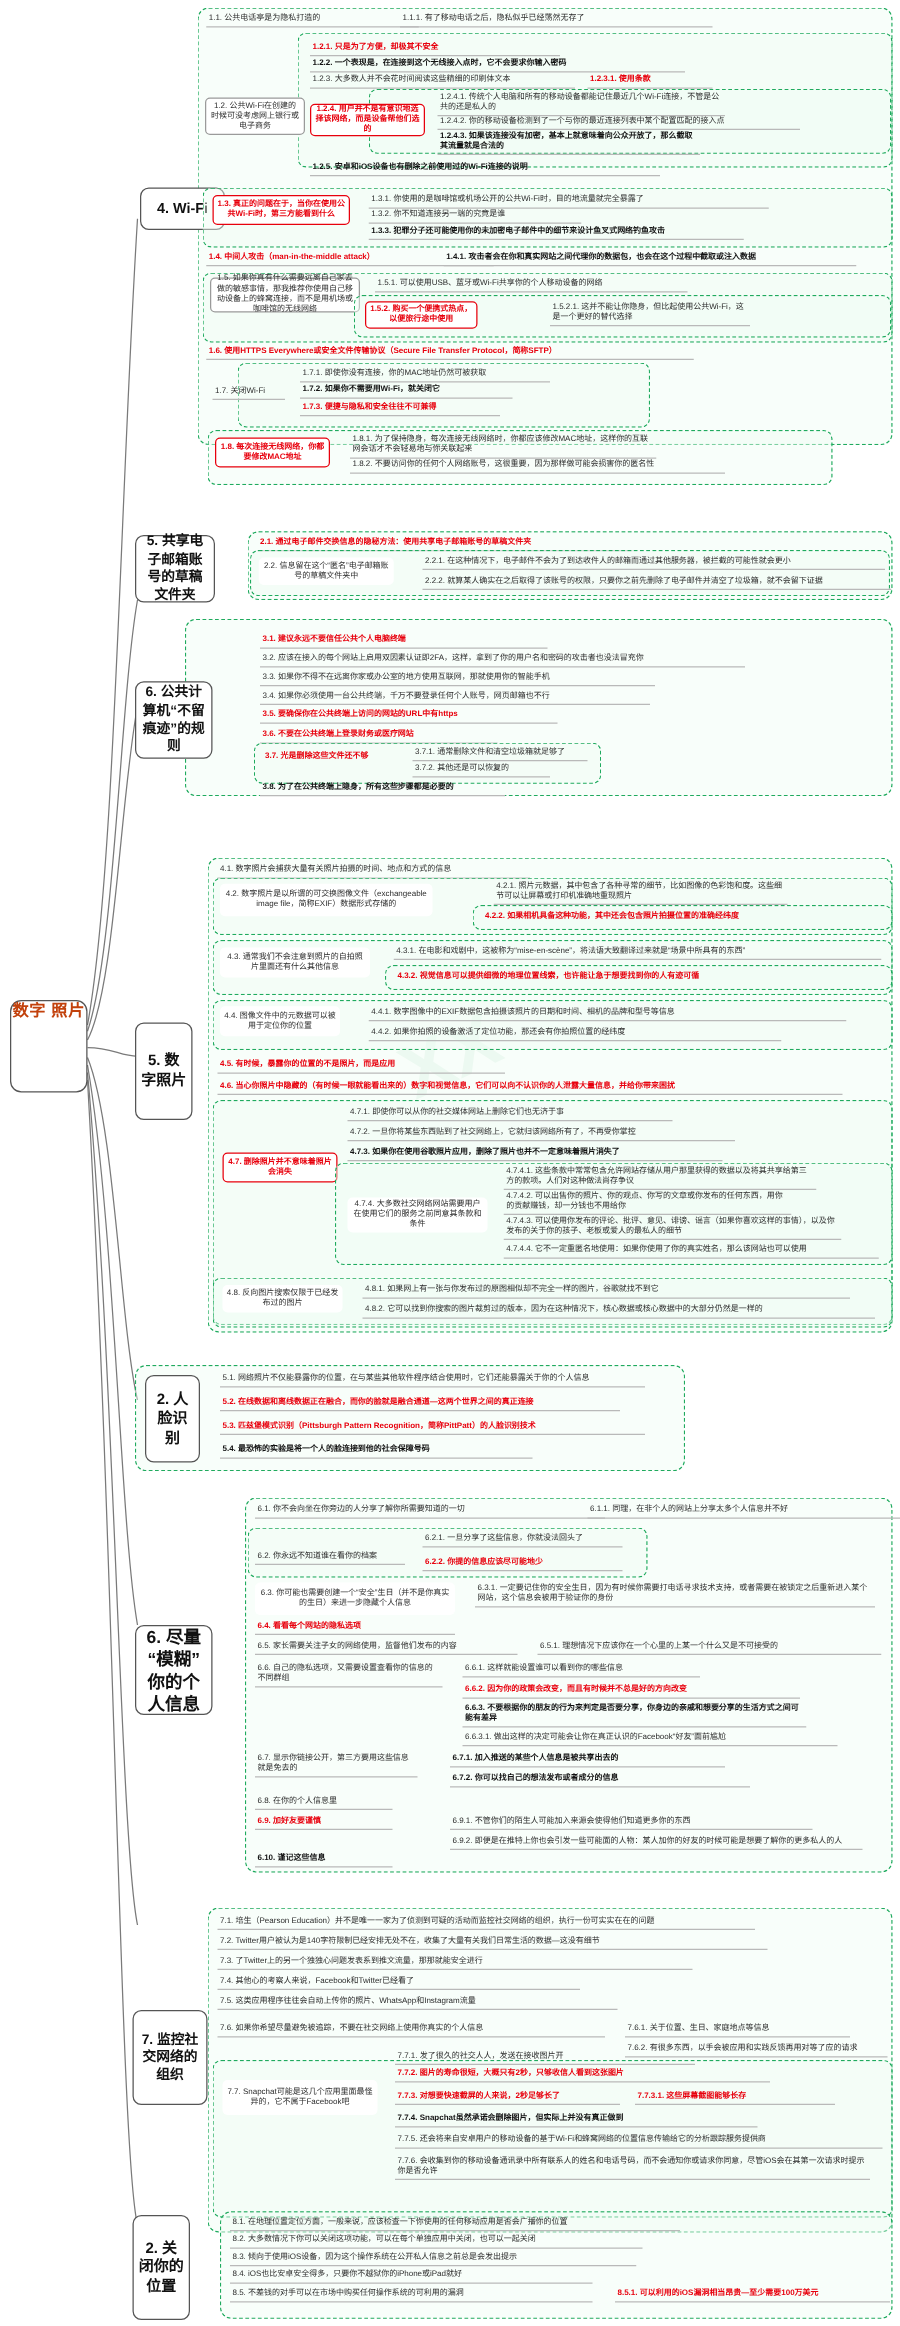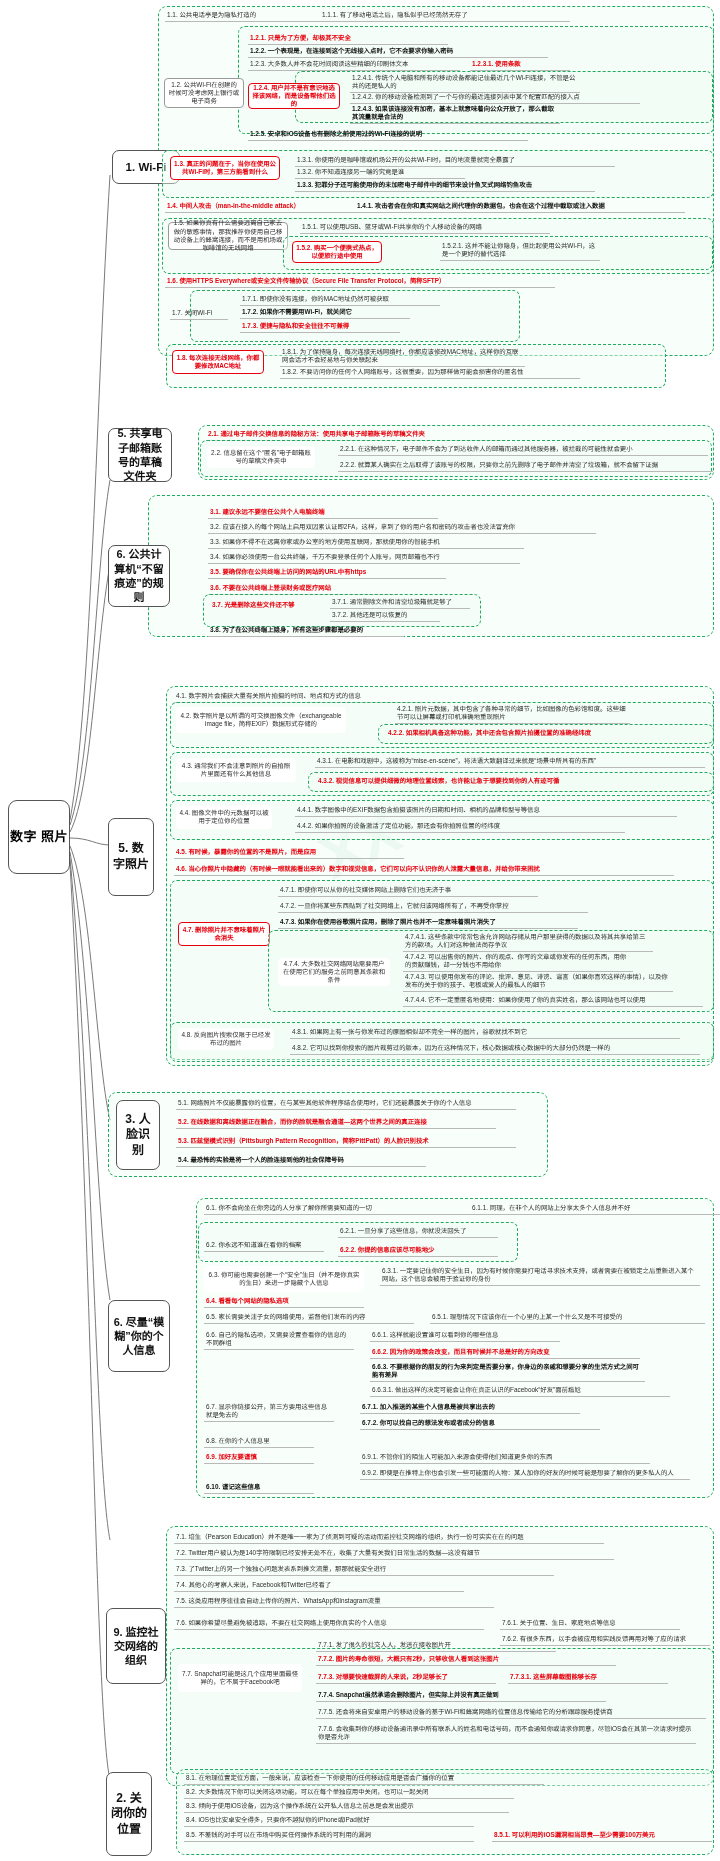--- a/index.html
+++ b/index.html
@@ -18,22 +18,22 @@
   }
   #wires { position: absolute; inset: 0; width: 720px; height: 1861px; pointer-events: none; }
 
   
   .root-node {
     position: absolute;
     left: 8px; top: 800px;
     width: 62px; height: 74px;
     border: 1.4px solid #555; border-radius: 9px;
     background: #fff;
-    display: flex; align-items: center; justify-content: center;
-    font-size: 13px; font-weight: 700; color: #000000; line-height: 1.25;
+    display: flex; justify-content: center;
+    font-size: 13px; font-weight: 700; color: #c2410c; line-height: 1.25;
     text-align: center; letter-spacing: .5px;
   }
 
   
   .l1 {
     position: absolute;
     border: 1.2px solid #555; border-radius: 7px;
     background: #fff;
     display: flex; align-items: center; justify-content: center;
     font-size: 11.5px; font-weight: 700; color: #111;
@@ -100,21 +100,21 @@
     </g>
   </svg>
 
   <div class="root-node">
     <span>数字
 照片</span>
   </div>
 
   <div class="frame" style="left:158px; top:6px; width:556px; height:350px;"></div>
   <div class="l1" style="left:112px; top:150px; width:68px; height:34px;">
-    <span>1. Wi-Fi</span>
+    <span>4. Wi-Fi</span>
   </div>
 
   <div class="node" style="left:165px; top:10px; width:170px;"><span>1.1. 公共电话亭是为隐私打造的</span></div>
   <div class="node" style="left:320px; top:10px; width:250px;"><span>1.1.1. 有了移动电话之后，隐私似乎已经荡然无存了</span></div>
 
   <div class="frame tight" style="left:238px; top:26px; width:476px; height:108px;"></div>
   <div class="boxnode wrap" style="left:164px; top:78px; width:80px; height:30px; display:flex; align-items:center; justify-content:center;">
       <span>1.2. 公共Wi-Fi在创建的时候可没考虑网上银行或电子商务</span>
     </div>
 
@@ -252,29 +252,29 @@
 
   <div class="frame tight" style="left:170px; top:1022px; width:544px; height:40px;"></div>
   <div class="boxnode wrap" style="left:178px; top:1028px; width:96px; height:22px; border:none; display:flex; align-items:center; justify-content:center;">
       <span>4.8. 反向图片搜索仅限于已经发布过的图片</span>
     </div>
   <div class="node" style="left:290px; top:1027px; width:390px;"><span>4.8.1. 如果网上有一张与你发布过的原图相似却不完全一样的图片，谷歌就找不到它</span></div>
   <div class="node" style="left:290px; top:1043px; width:410px;"><span>4.8.2. 它可以找到你搜索的图片裁剪过的版本，因为在这种情况下，核心数据或核心数据中的大部分仍然是一样的</span></div>
 
   <div class="frame" style="left:108px; top:1092px; width:440px; height:85px;"></div>
   <div class="l1" style="left:116px; top:1100px; width:44px; height:70px; font-size:12px;">
-    <span>3. 人脸识别</span>
+    <span>2. 人脸识别</span>
   </div>
   <div class="node" style="left:176px; top:1098px; width:340px;"><span>5.1. 网络照片不仅能暴露你的位置，在与某些其他软件程序结合使用时，它们还能暴露关于你的个人信息</span></div>
   <div class="node red" style="left:176px; top:1117px; width:320px;"><span>5.2. 在线数据和离线数据正在融合，而你的脸就是融合通道—这两个世界之间的真正连接</span></div>
   <div class="node red" style="left:176px; top:1136px; width:340px;"><span>5.3. 匹兹堡模式识别（Pittsburgh Pattern Recognition，简称PittPatt）的人脸识别技术</span></div>
   <div class="node bold" style="left:176px; top:1155px; width:250px;"><span>5.4. 最恐怖的实验是将一个人的脸连接到他的社会保障号码</span></div>
 
   <div class="frame" style="left:196px; top:1198px; width:518px; height:300px;"></div>
-  <div class="l1" style="left:108px; top:1300px; width:62px; height:72px; font-size:11px;">
+  <div class="l1" style="left:108px; top:1300px; width:62px; height:72px; font-size:14px;">
     <span>6. 尽量“模糊”你的个人信息</span>
   </div>
 
   <div class="node" style="left:204px; top:1203px; width:280px;"><span>6.1. 你不会向坐在你旁边的人分享了解你所需要知道的一切</span></div>
   <div class="node" style="left:470px; top:1203px; width:250px;"><span>6.1.1. 同理，在非个人的网站上分享太多个人信息并不好</span></div>
 
   <div class="frame tight" style="left:198px; top:1222px; width:320px; height:40px;"></div>
   <div class="node" style="left:204px; top:1240px; width:120px;"><span>6.2. 你永远不知道谁在看你的档案</span></div>
   <div class="node" style="left:338px; top:1226px; width:160px;"><span>6.2.1. 一旦分享了这些信息，你就没法回头了</span></div>
   <div class="node red" style="left:338px; top:1245px; width:160px;"><span>6.2.2. 你提的信息应该尽可能地少</span></div>
@@ -299,21 +299,21 @@
   <div class="node bold" style="left:360px; top:1418px; width:240px;"><span>6.7.2. 你可以找自己的想法发布或者成分的信息</span></div>
 
   <div class="node" style="left:204px; top:1436px; width:110px;"><span>6.8. 在你的个人信息里</span></div>
   <div class="node red" style="left:204px; top:1452px; width:110px;"><span>6.9. 加好友要谨慎</span></div>
   <div class="node" style="left:360px; top:1452px; width:290px;"><span>6.9.1. 不管你们的陌生人可能加入来源会使得他们知道更多你的东西</span></div>
   <div class="node" style="left:360px; top:1468px; width:330px;"><span>6.9.2. 即便是在推特上你也会引发一些可能面的人物：某人加你的好友的时候可能是想要了解你的更多私人的人</span></div>
   <div class="node bold" style="left:204px; top:1482px; width:110px;"><span>6.10. 谨记这些信息</span></div>
 
   <div class="frame" style="left:166px; top:1526px; width:548px; height:260px;"></div>
   <div class="l1" style="left:106px; top:1608px; width:60px; height:76px; font-size:11px;">
-    <span>9. 监控社交网络的组织</span>
+    <span>7. 监控社交网络的组织</span>
   </div>
 
   <div class="node" style="left:174px; top:1532px; width:430px;"><span>7.1. 培生（Pearson Education）并不是唯一一家为了侦测到可疑的活动而监控社交网络的组织，执行一份可实实在在的问题</span></div>
   <div class="node" style="left:174px; top:1548px; width:440px;"><span>7.2. Twitter用户被认为是140字符限制已经安排无处不在，收集了大量有关我们日常生活的数据—这没有细节</span></div>
   <div class="node" style="left:174px; top:1564px; width:380px;"><span>7.3. 了Twitter上的另一个独独心问题发表系到推文流量，那那就能安全进行</span></div>
   <div class="node" style="left:174px; top:1580px; width:290px;"><span>7.4. 其他心的考察人来说，Facebook和Twitter已经看了</span></div>
   <div class="node wrap" style="left:174px; top:1596px; width:320px; line-height:1.25;"><span>7.5. 这类应用程序往往会自动上传你的照片、WhatsApp和Instagram流量</span></div>
   <div class="node" style="left:174px; top:1618px; width:310px;"><span>7.6. 如果你希望尽量避免被追踪，不要在社交网络上使用你真实的个人信息</span></div>
   <div class="node" style="left:500px; top:1618px; width:180px;"><span>7.6.1. 关于位置、生日、家庭地点等信息</span></div>
   <div class="node" style="left:500px; top:1634px; width:210px;"><span>7.6.2. 有很多东西，以手会被应用和实践反馈再用对等了应的请求</span></div>

